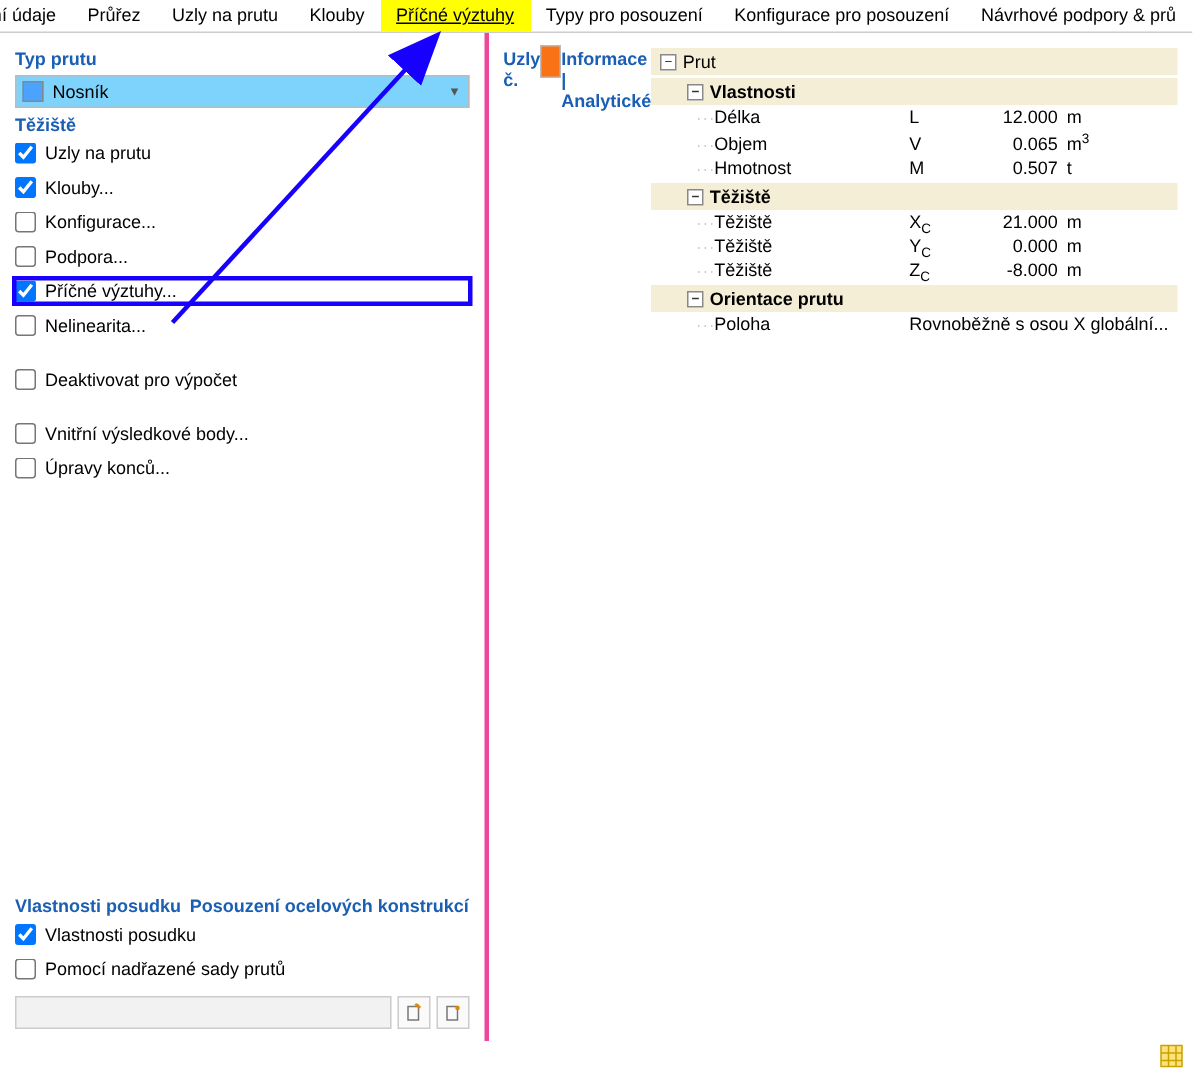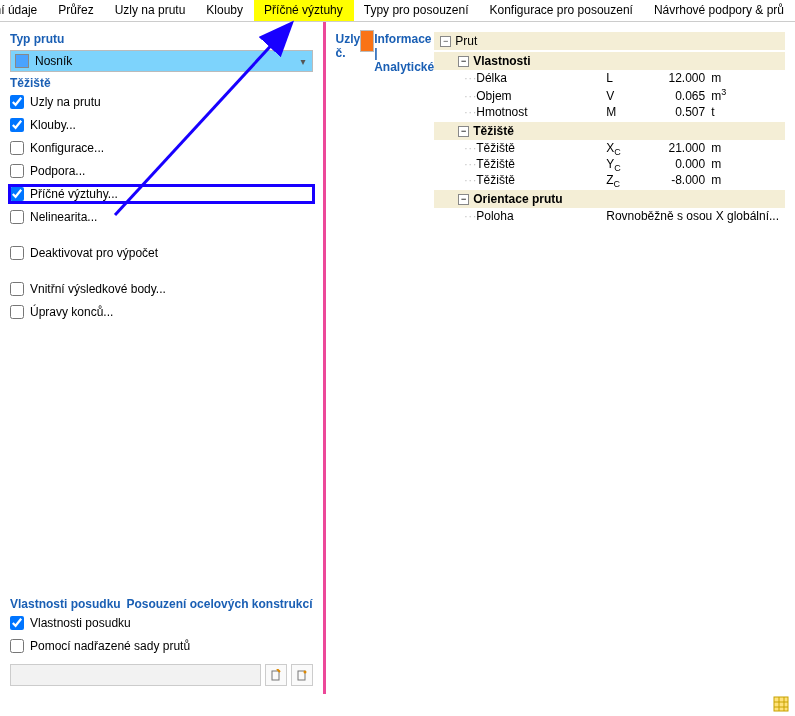--- a/index.html
+++ b/index.html
@@ -1,21 +1,21 @@
 <!DOCTYPE html>
 <html><head>
   <meta charset="utf-8">
   <style>
     * { margin: 0; padding: 0; box-sizing: border-box; font-family: "Segoe UI", Tahoma, sans-serif; font-size: 12px; }
     body { background: #fff; width: 795px; height: 716px; position: relative; overflow: hidden; }
 
     
     .tabs { display: flex; border-bottom: 1px solid #ccc; height: 22px; white-space: nowrap; overflow: hidden; justify-content: flex-end; }
     .tab { padding: 3px 10px; cursor: pointer; border-right: 1px solid transparent; }
-    .tab.active { background: #ffff00; }
+    .tab.active { background: #ffff00; text-decoration: underline; }
 
     
     .cols { display: flex; height: 672px; }
     .left { width: 410px; padding: 8px 10px; display: flex; flex-direction: column; }
     .right { flex: 1; padding: 8px 10px; border-left: 3px solid #ec4899; display: flex; }
 
     
     .sect-h { color: #1a5fb4; font-weight: 600; margin: 2px 0 4px 0; }
     .sect-h.split { display: flex; justify-content: space-between; align-items: baseline; }
     .sect-h .sub { color: #1a5fb4; font-weight: 700; }

